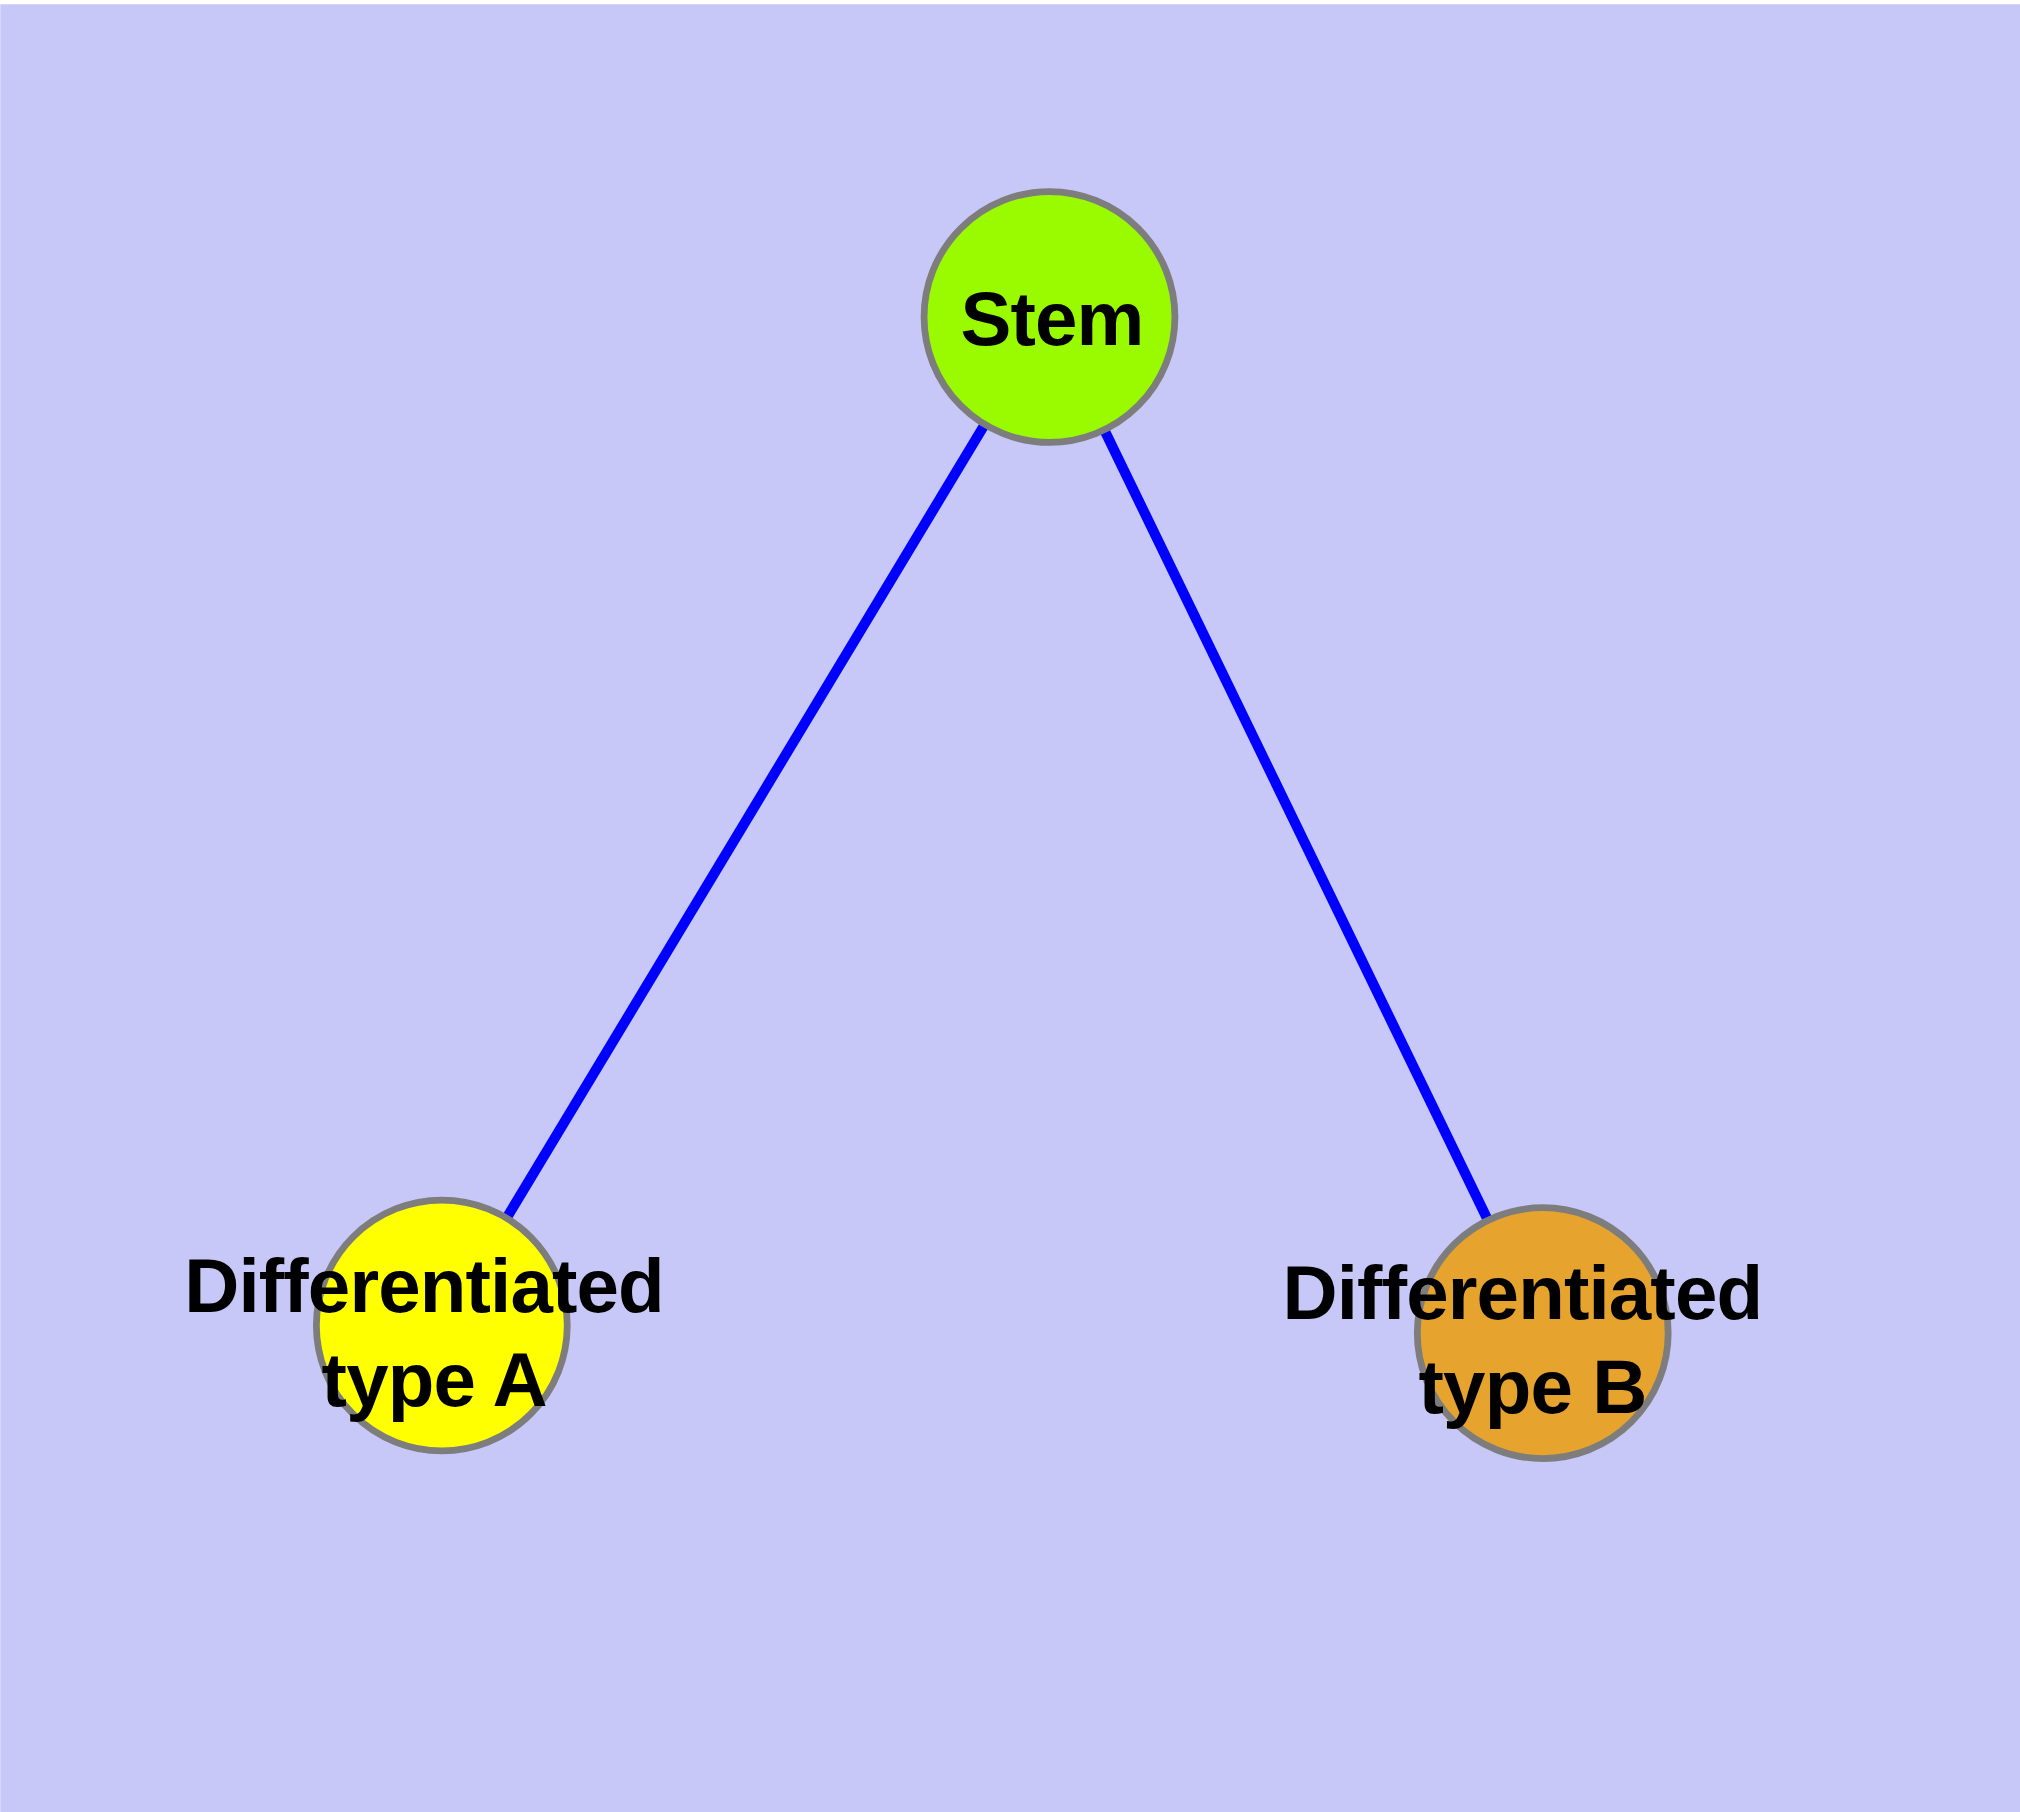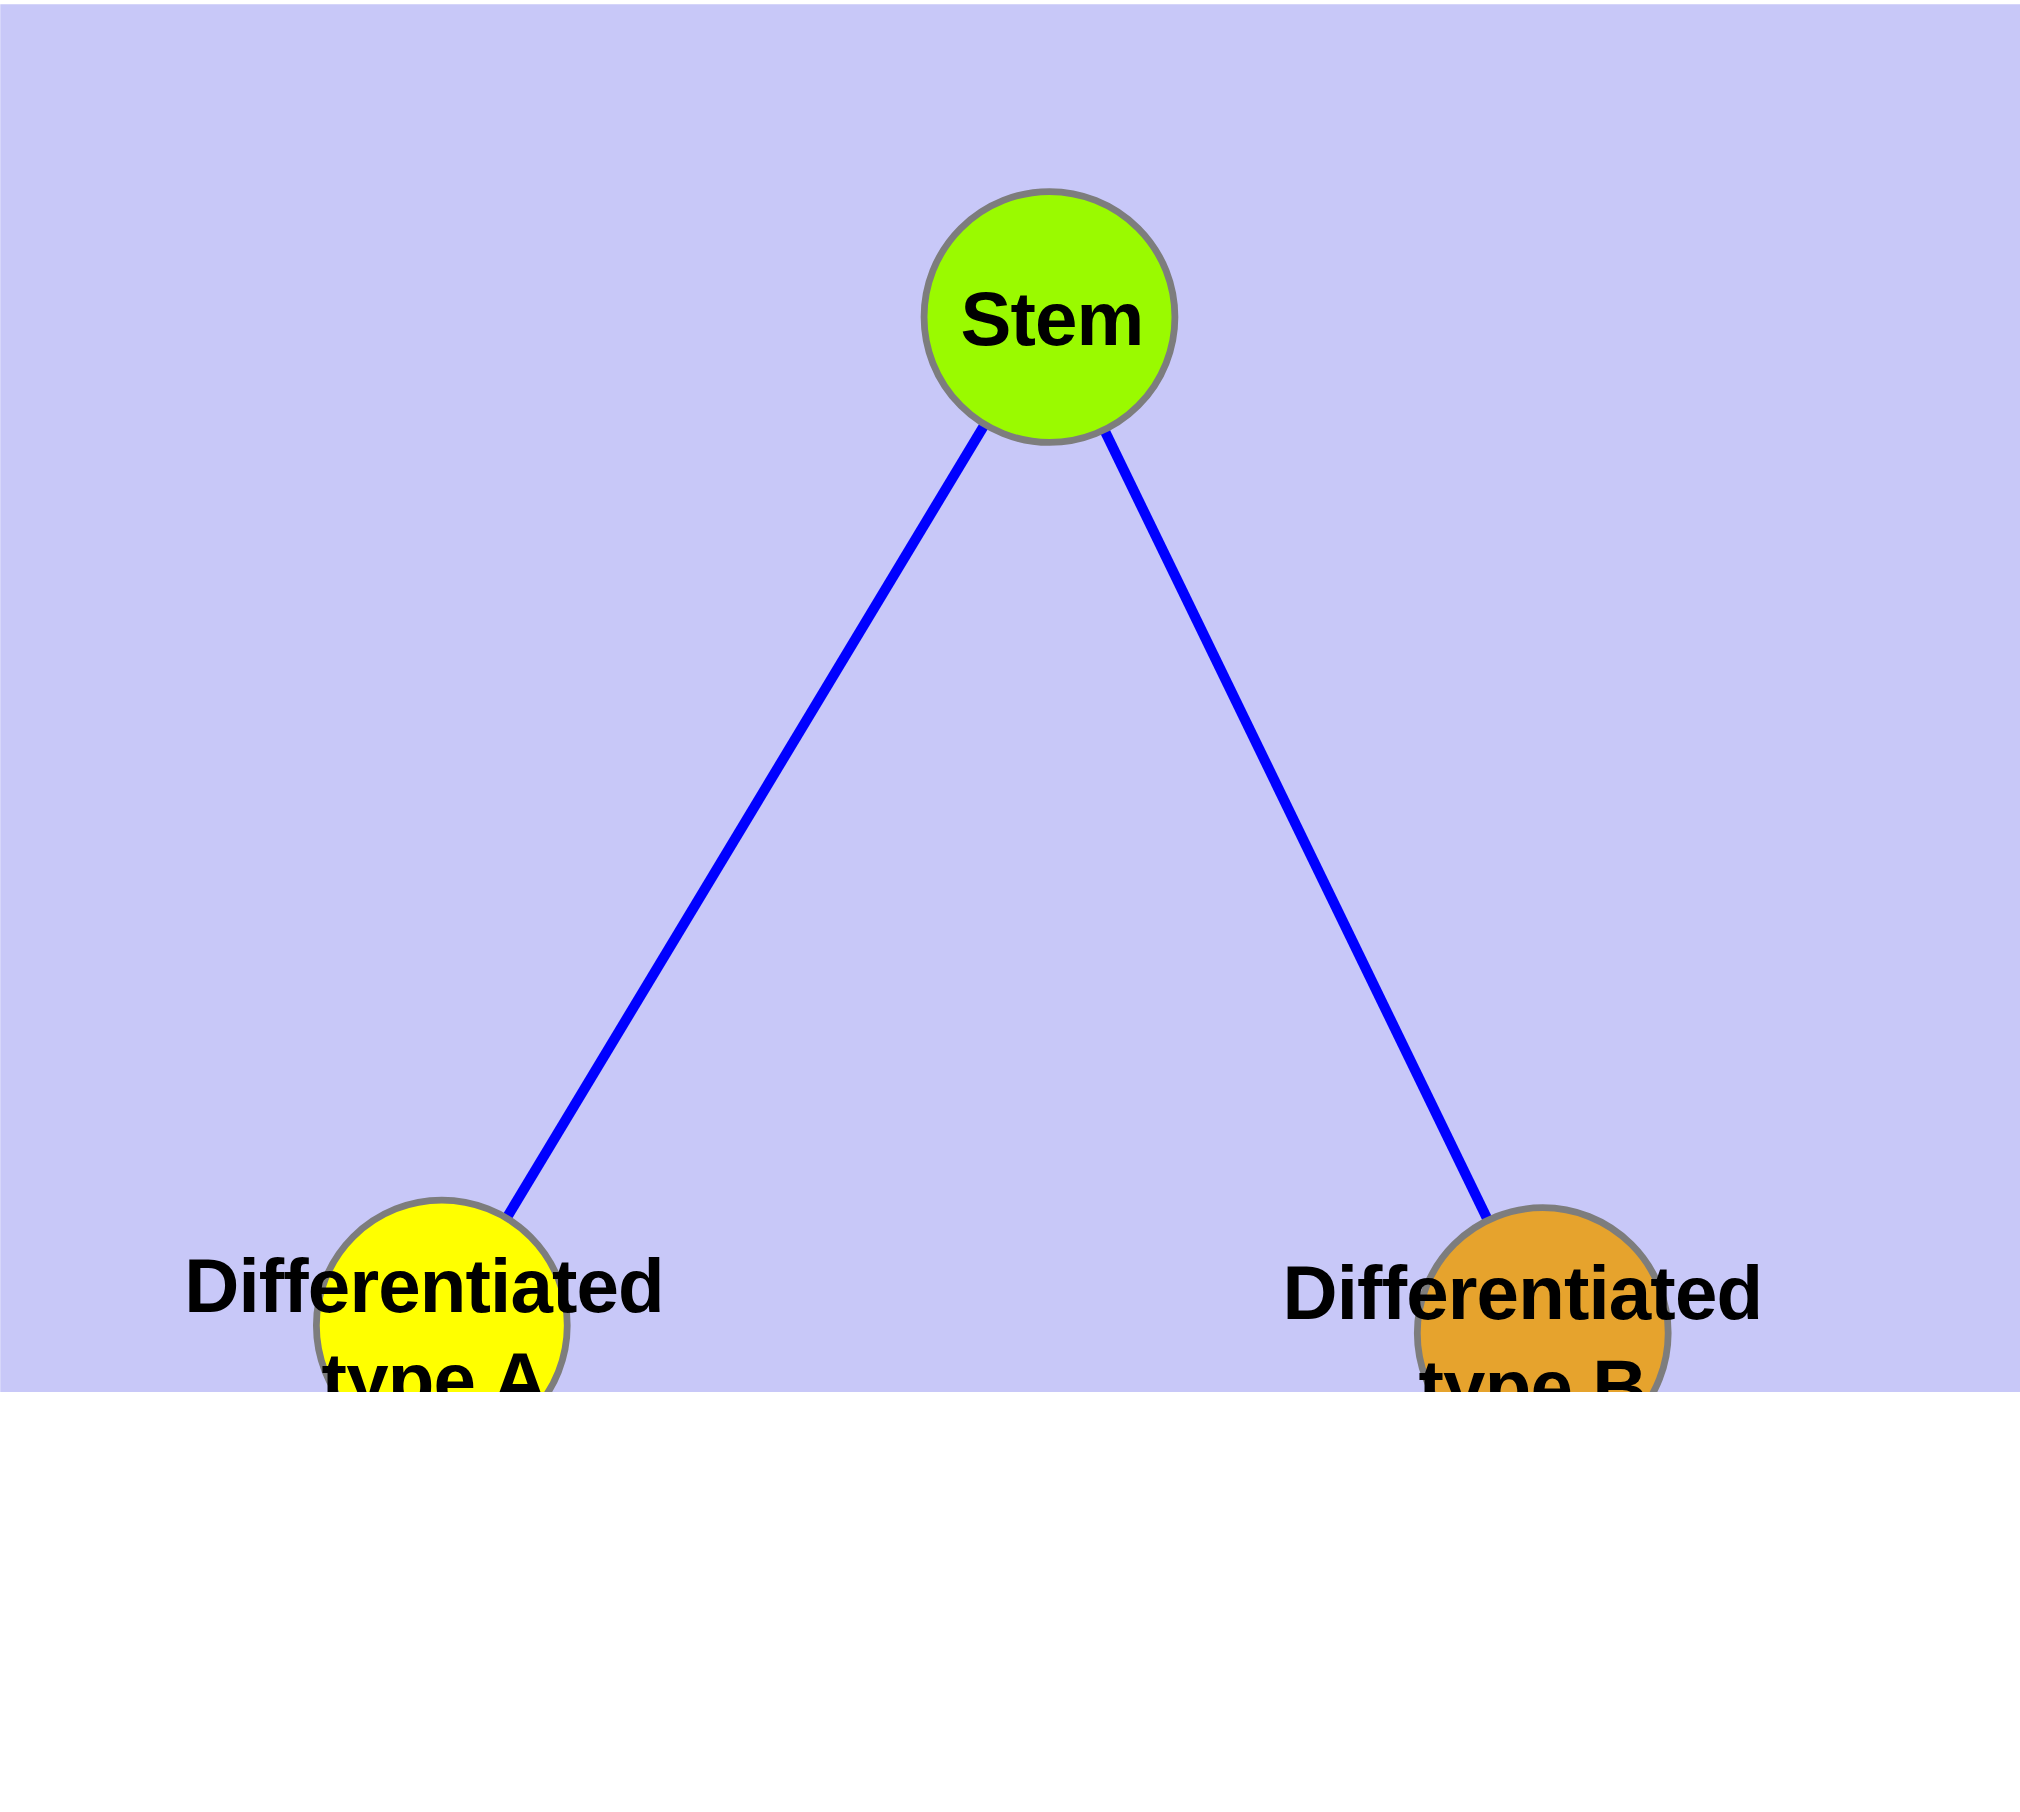--- a/index.html
+++ b/index.html
@@ -3,21 +3,21 @@
 <meta charset="utf-8">
 <style>
   html, body {
     margin: 0;
     padding: 0;
     background: #ffffff;
   }
   .page {
     position: relative;
     width: 2021px;
-    height: 1392px;
+    height: 1812px;
     background: #ffffff;
     overflow: hidden;
   }
   .diagram-svg {
     position: absolute;
     left: 0;
     top: 0;
     width: 2021px;
     height: 1812px;
     display: block;

